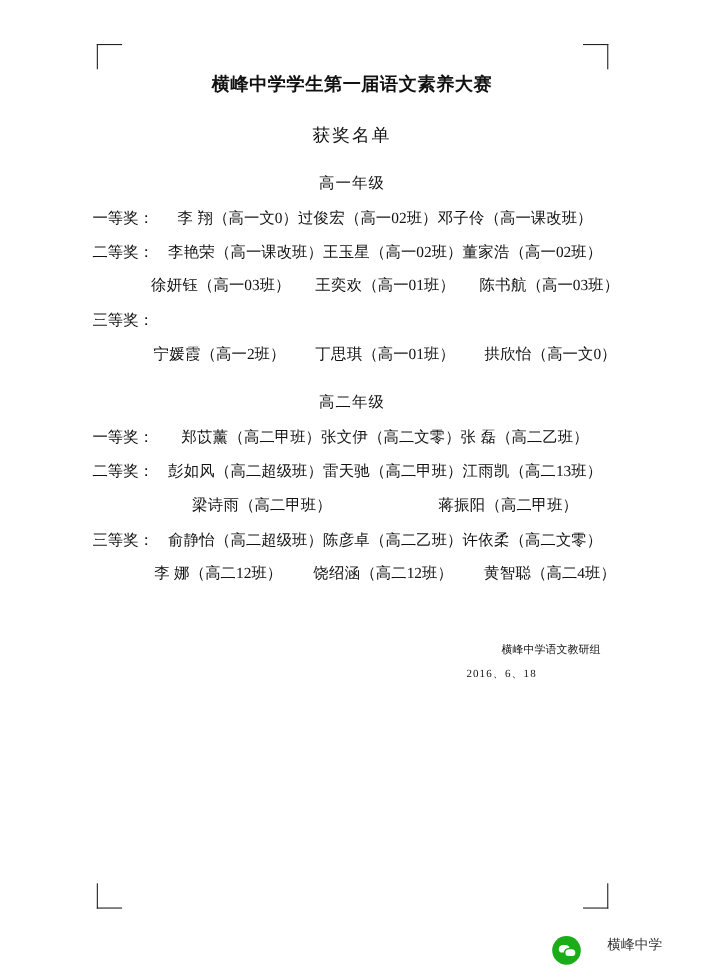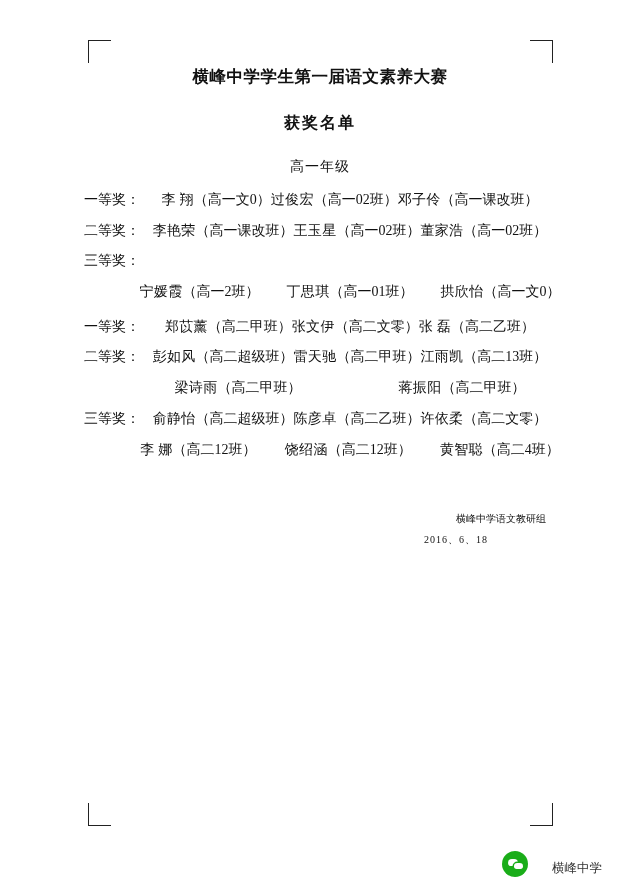--- a/index.html
+++ b/index.html
@@ -41,21 +41,21 @@
 
   .doc-title {
     text-align: center;
     font-weight: bold;
     font-size: 16.5px;
     letter-spacing: 0.5px;
     margin-top: 8px;
   }
   .doc-subtitle {
     text-align: center;
-    font-weight: bold;
+    font-weight: normal;
     font-size: 16px;
     margin-top: 25px;
     letter-spacing: 2px;
   }
   .grade-heading {
     text-align: center;
     font-size: 14px;
     margin-top: 24px;
     letter-spacing: 1px;
   }
@@ -109,21 +109,21 @@
     letter-spacing: 1px;
     padding-right: 58px;
   }
 
   
   .footer {
     position: absolute;
     right: 14px;
     bottom: 12px;
     display: flex;
-    align-items: flex-end;
+    align-items: flex-start;
     gap: 24px;
   }
   .footer-logo {
     width: 26px; height: 26px;
     border-radius: 50%;
     background: #1aad19;
     position: relative;
     flex: 0 0 auto;
   }
   .footer-logo::before {
@@ -178,36 +178,45 @@
 
       <div class="award-row">
         <div class="award-label">二等奖：</div>
         <div class="award-entries">
           <span class="entry"><span class="nm">李艳荣</span><span class="cls">（高一课改班）</span></span>
           <span class="entry"><span class="nm">王玉星</span><span class="cls">（高一02班）</span></span>
           <span class="entry"><span class="nm">董家浩</span><span class="cls">（高一02班）</span></span>
         </div>
       </div>
 
+      <div class="award-row">
+        <div class="award-label blank"></div>
+        <div class="award-entries center">
+          <span class="entry"><span class="nm">徐妍钰</span><span class="cls">（高一03班）</span></span>
+          <span class="entry"><span class="nm">王奕欢</span><span class="cls">（高一01班）</span></span>
+          <span class="entry"><span class="nm">陈书航</span><span class="cls">（高一03班）</span></span>
+        </div>
+      </div>
 
       <div class="award-row">
         <div class="award-label">三等奖：</div>
       </div>
 
       <div class="award-row">
         <div class="award-label blank"></div>
         <div class="award-entries center">
           <span class="entry"><span class="nm">宁媛霞</span><span class="cls">（高一2班）</span></span>
           <span class="entry"><span class="nm">丁思琪</span><span class="cls">（高一01班）</span></span>
           <span class="entry"><span class="nm">拱欣怡</span><span class="cls">（高一文0）</span></span>
         </div>
       </div>
 
     </div>
 
+    <div class="grade-heading">高二年级</div>
     <div class="award-block">
 
       <div class="award-row">
         <div class="award-label">一等奖：</div>
         <div class="award-entries">
           <span class="entry"><span class="nm">郑苡薰</span><span class="cls">（高二甲班）</span></span>
           <span class="entry"><span class="nm">张文伊</span><span class="cls">（高二文零）</span></span>
           <span class="entry"><span class="nm">张  磊</span><span class="cls">（高二乙班）</span></span>
         </div>
       </div>

